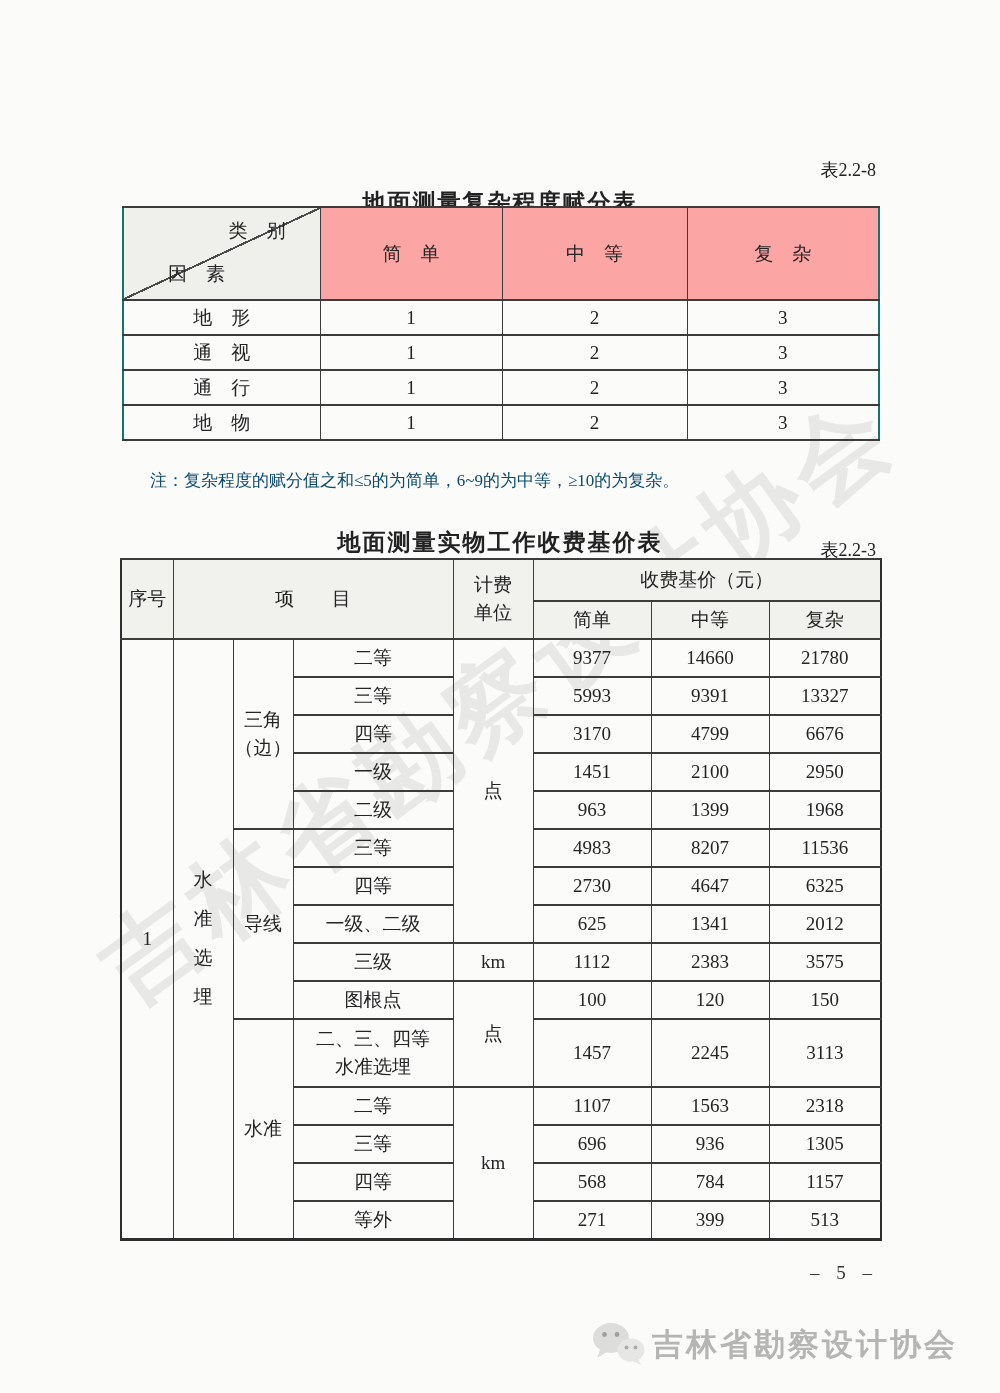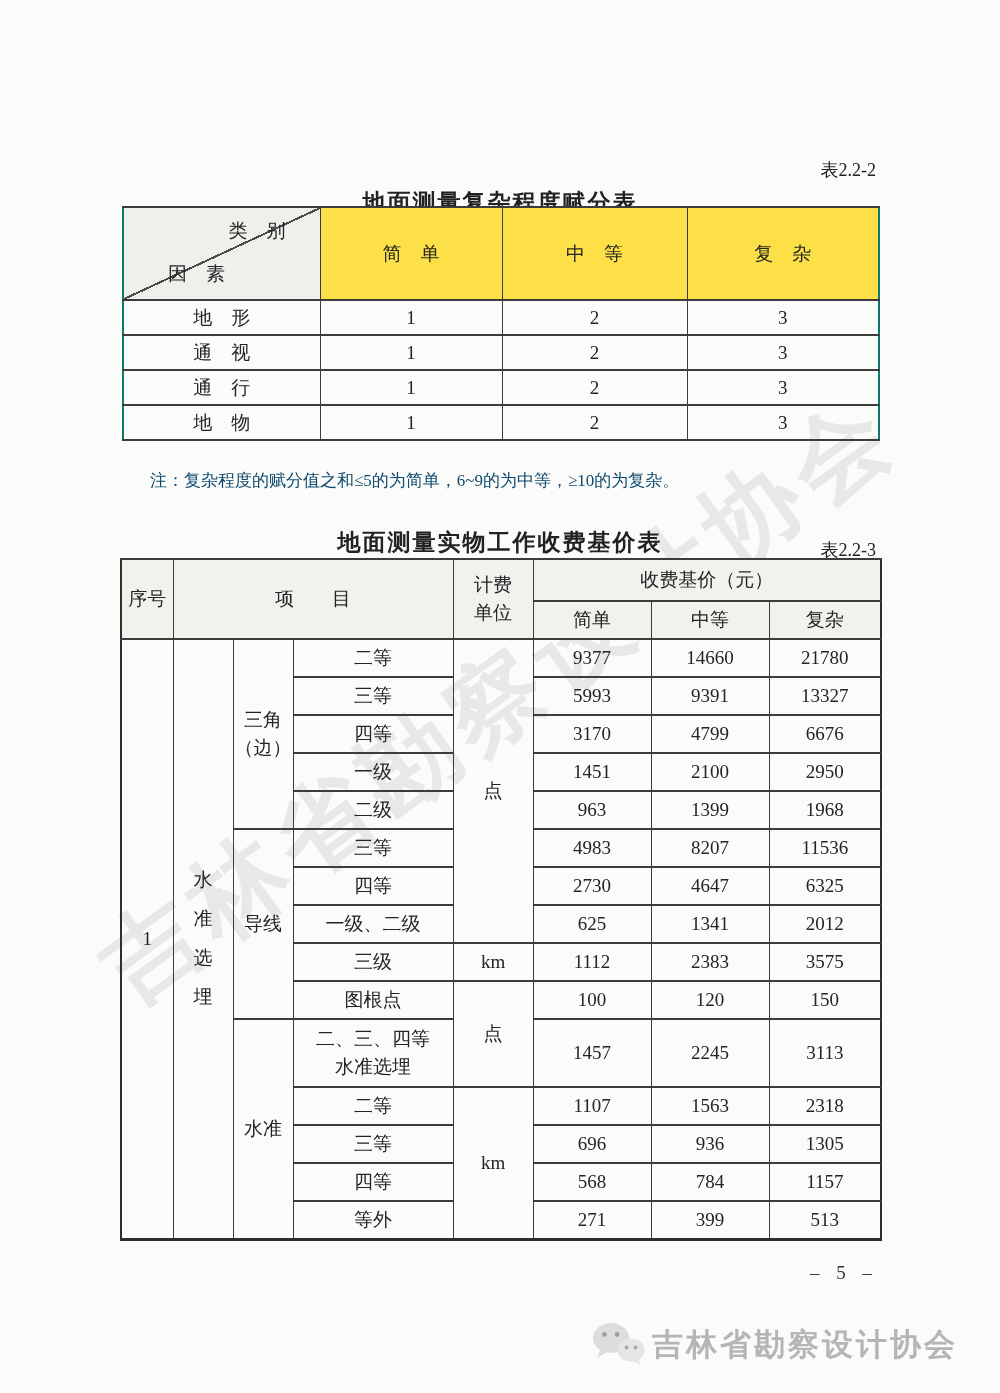--- a/index.html
+++ b/index.html
@@ -67,21 +67,21 @@
   
   #table1 {
     left: 122px;
     top: 182px;
     width: 756px;
     border: 2px solid #0f766e;
     margin-top: 24px;
   }
   #table1 tr.hrow { height: 93px; }
   #table1 tr.drow { height: 35px; }
-  #table1 td.head { background-color: #fde047; }
+  #table1 td.head { background-color: #fca5a5; }
   td.diag {
     position: relative;
     background-color: #efefec;
     background-image: linear-gradient(to bottom right,
       transparent calc(50% - 1px), #4a4a4a calc(50% - 1px),
       #4a4a4a calc(50% + 1px), transparent calc(50% + 1px));
   }
   .diag-tr { position: absolute; top: 10px; right: 34px; font-size: 19px; }
   .diag-bl { position: absolute; bottom: 12px; left: 44px; font-size: 19px; }
   
@@ -139,21 +139,21 @@
     color: #b5b5b3;
     font-weight: bold;
   }
 </style>
 </head>
 <body>
 
 <div class="watermark">吉林省勘察设计协会</div>
 
 <div class="t1-title">地面测量复杂程度赋分表</div>
-<div class="t1-tag">表2.2-2</div>
+<div class="t1-tag">表2.2-8</div>
 
 <table id="table1">
   <colgroup>
       <col style="width:197px">
       <col style="width:182px">
       <col style="width:185px">
       <col style="width:192px">
     </colgroup>
   <tbody>
       <tr class="hrow">

